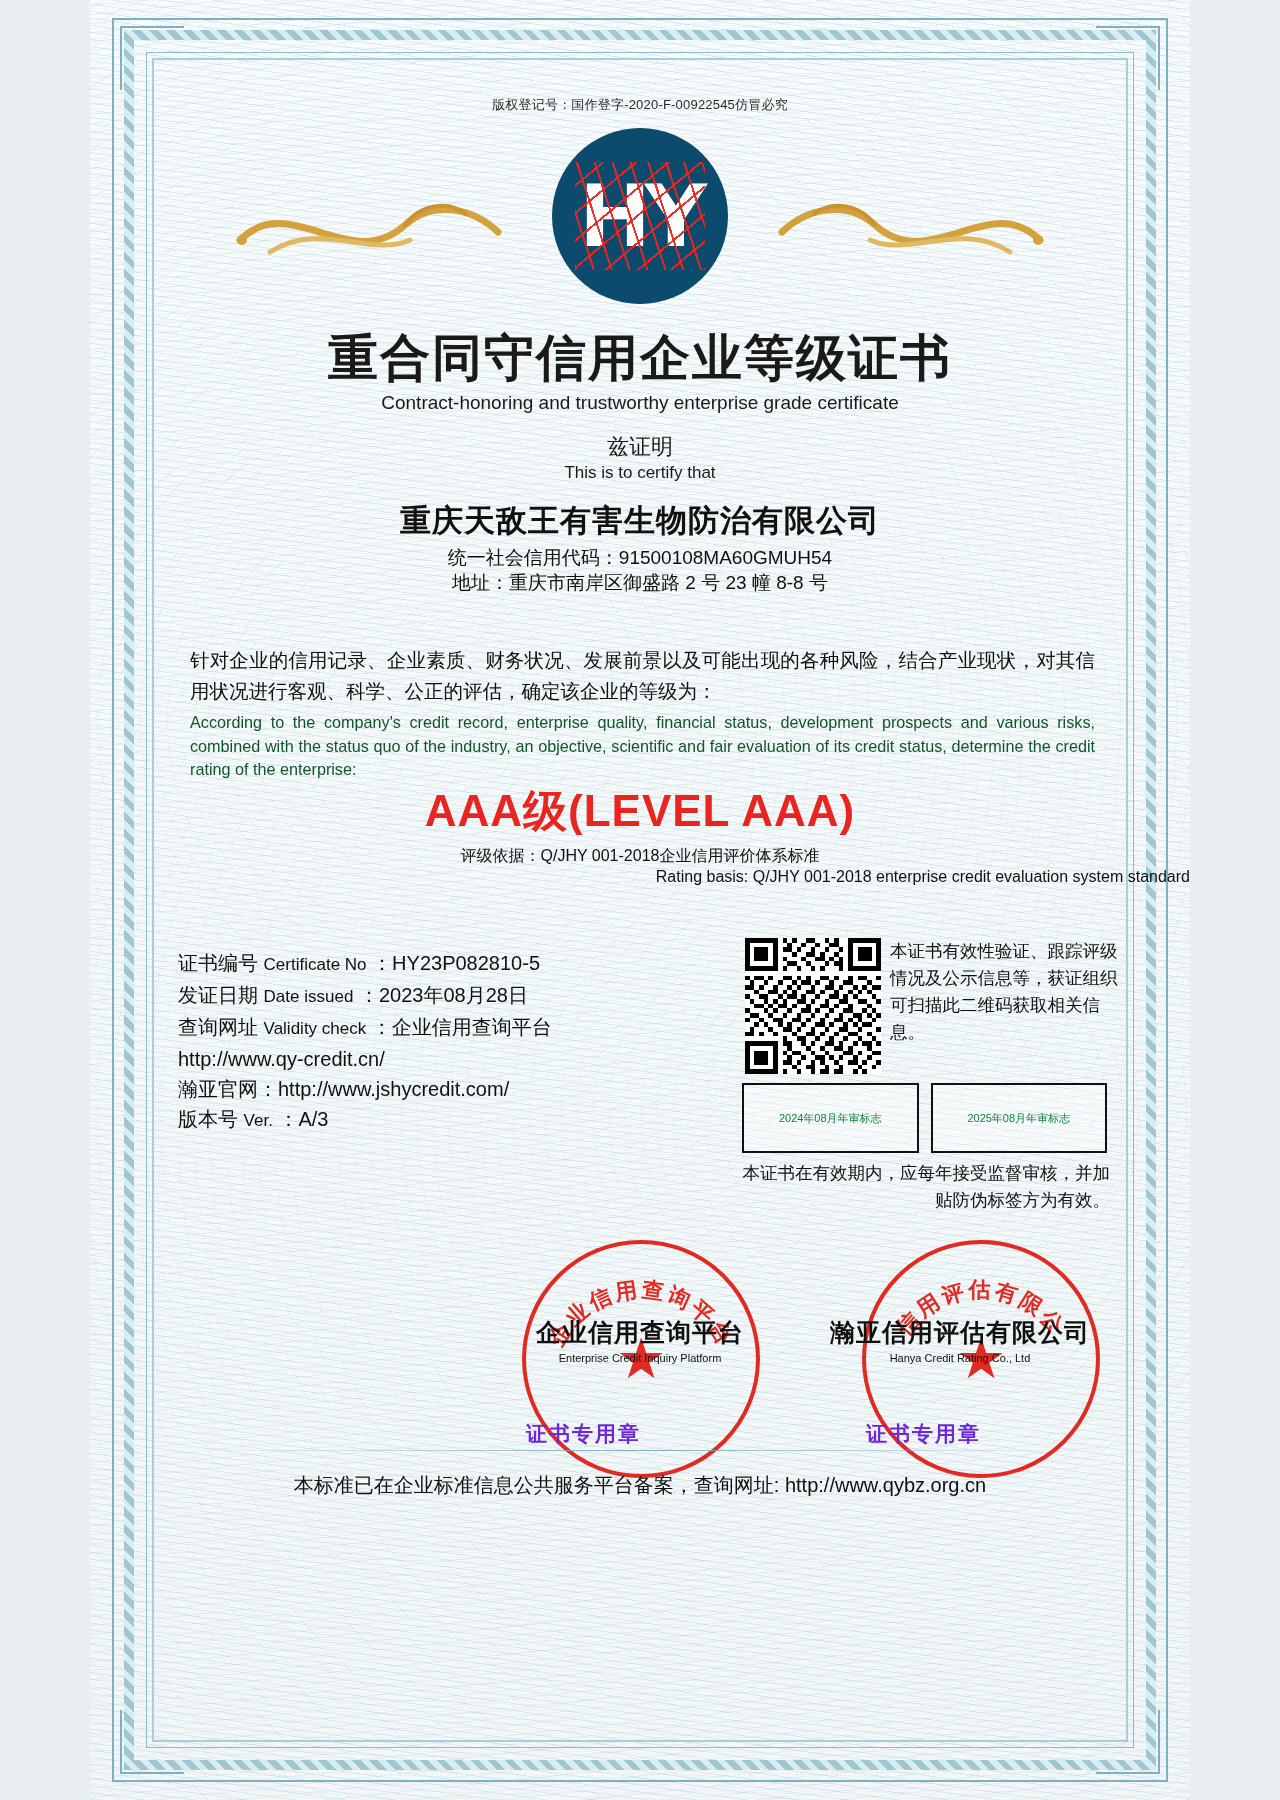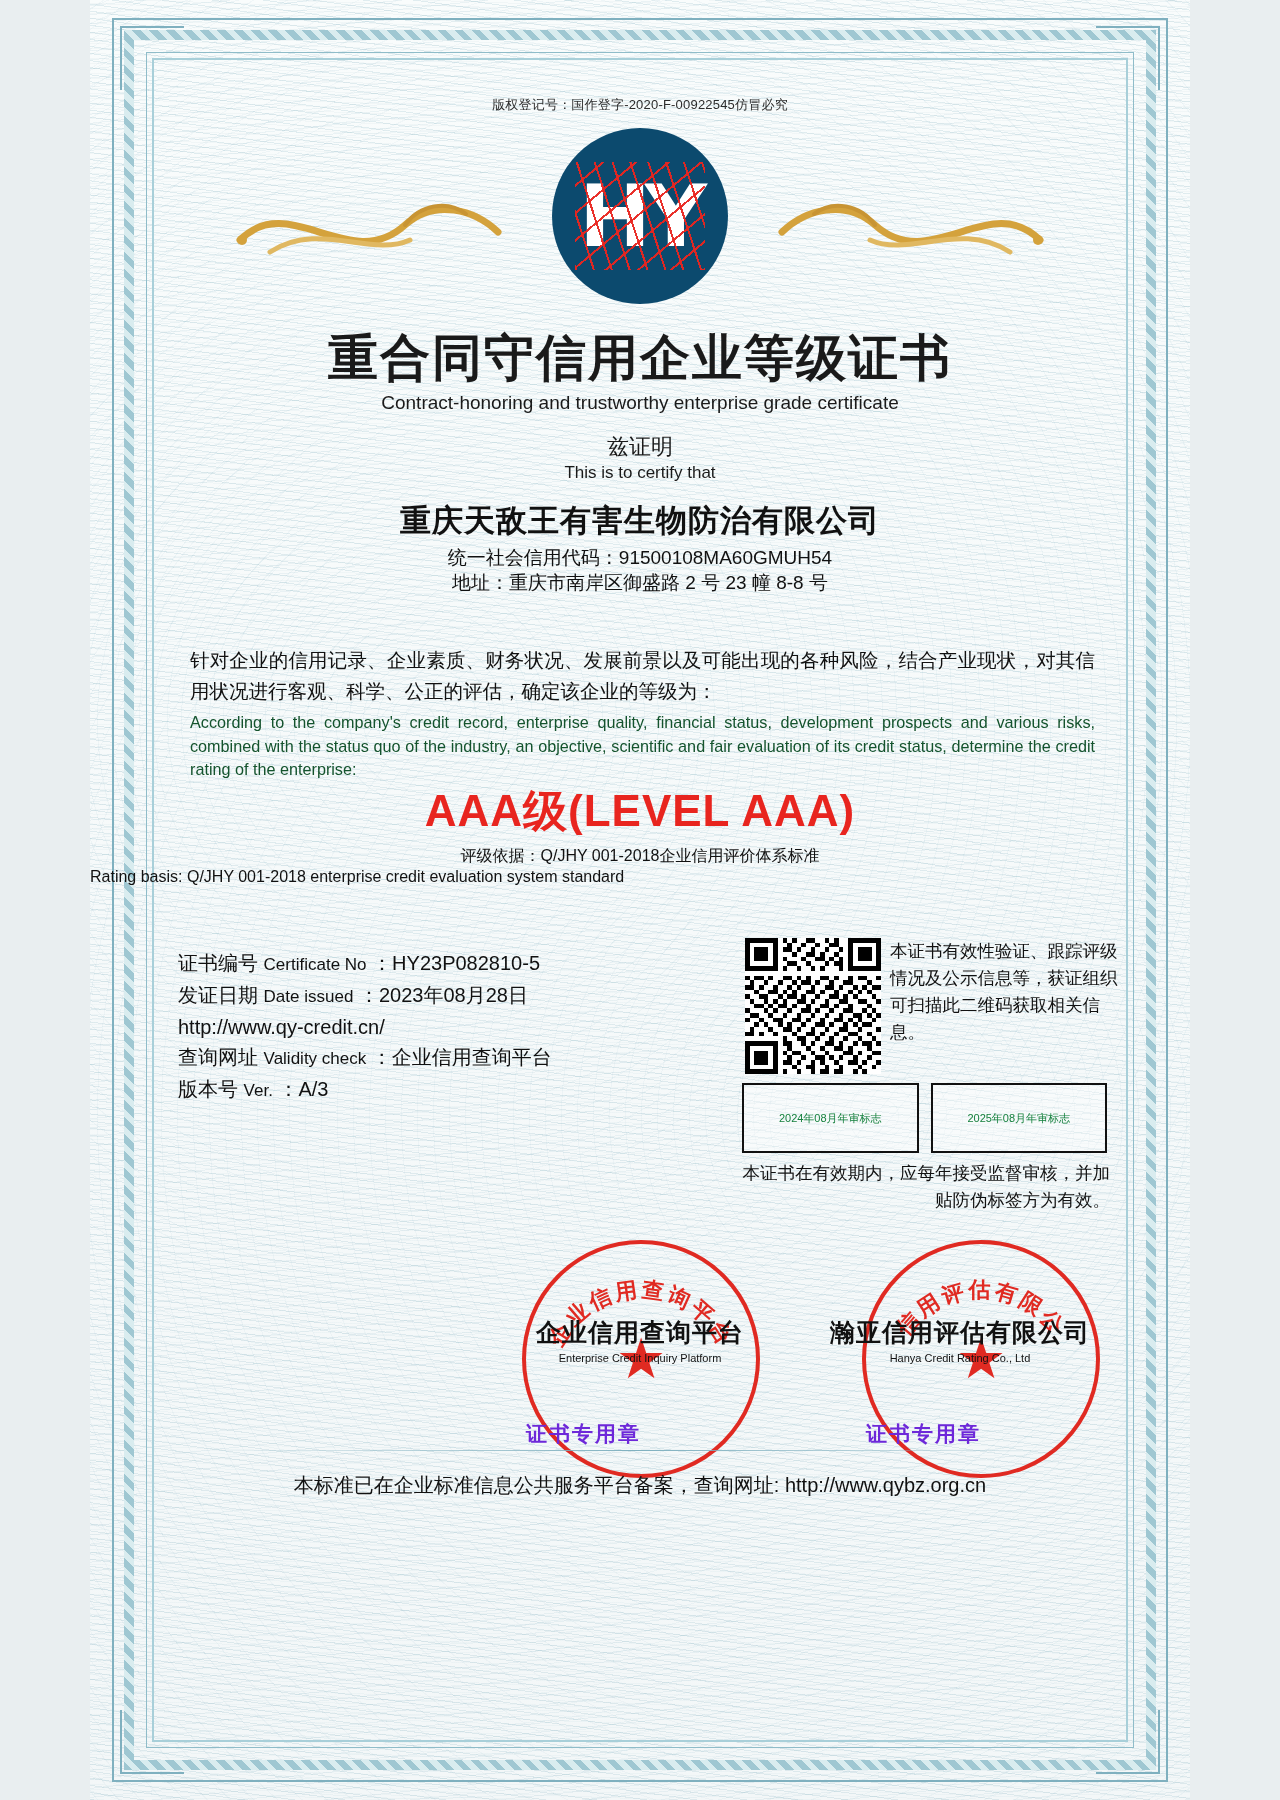--- a/index.html
+++ b/index.html
@@ -139,21 +139,21 @@
 
   .level{
     position:absolute;top:782px;left:0;right:0;text-align:center;
     font-size:44px;font-weight:700;color:#e8251f;letter-spacing:1px;
   }
   .basis-cn{
     position:absolute;top:846px;left:0;right:0;text-align:center;
     font-size:16px;color:#111;
   }
   .basis-en{
-    position:absolute;top:868px;left:0;right:0;text-align:left;
+    position:absolute;top:868px;left:0;right:0;text-align:right;
     font-size:16px;color:#111;
   }
 
   
   .details{
     position:absolute;left:88px;top:948px;width:540px;
     font-size:20px;color:#111;line-height:30px;
   }
   .details .row{white-space:nowrap;}
   .details .lbl-en{font-size:17px;}
@@ -284,26 +284,27 @@
       <div class="row">
         <span>证书编号</span>
         <span class="lbl-en">Certificate No</span>
         <span>：HY23P082810-5</span>
       </div>
       <div class="row">
         <span>发证日期</span>
         <span class="lbl-en">Date issued</span>
         <span>：2023年08月28日</span>
       </div>
-      <div class="row url">http://www.qy-credit.cn/</div>
       <div class="row">
         <span>查询网址</span>
         <span class="lbl-en">Validity check</span>
         <span>：企业信用查询平台</span>
       </div>
+      <div class="row url">http://www.qy-credit.cn/</div>
+      <div class="row url">瀚亚官网：http://www.jshycredit.com/</div>
       <div class="row">
         <span>版本号</span>
         <span class="lbl-en">Ver.</span>
         <span>：A/3</span>
       </div>
     </div>
 
     <div class="qr">
       <svg width="136" height="136" viewBox="0 0 29 29" shape-rendering="crispEdges">
         <rect width="29" height="29" fill="#ffffff"></rect>

